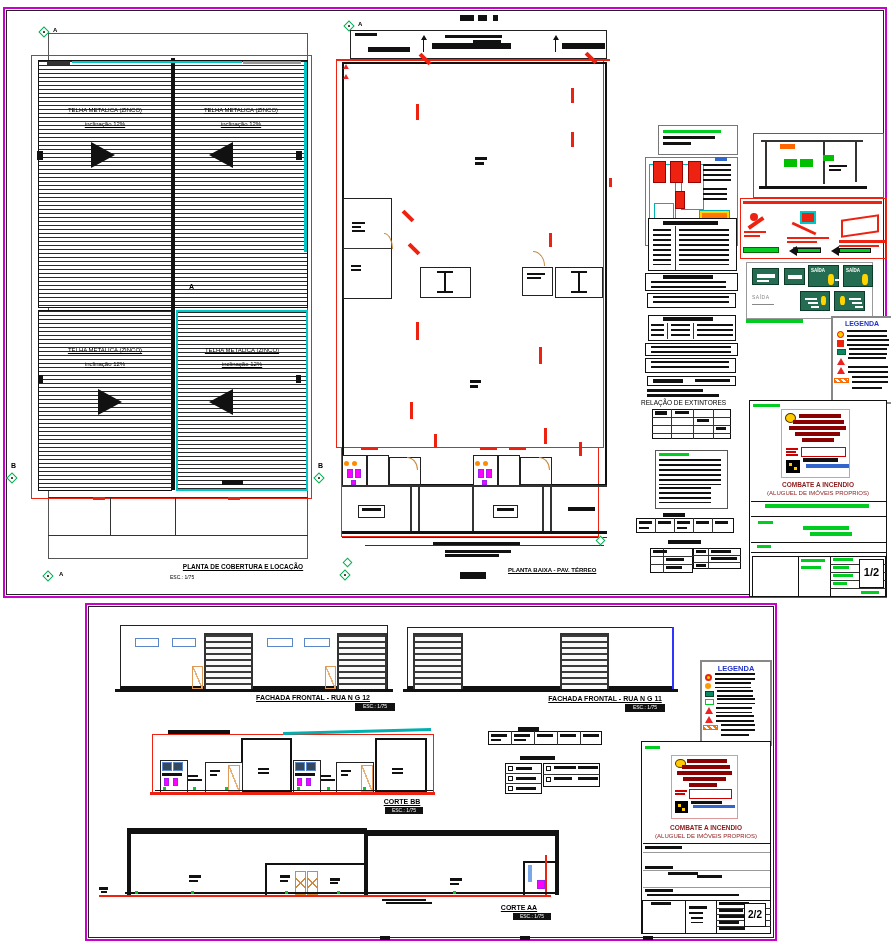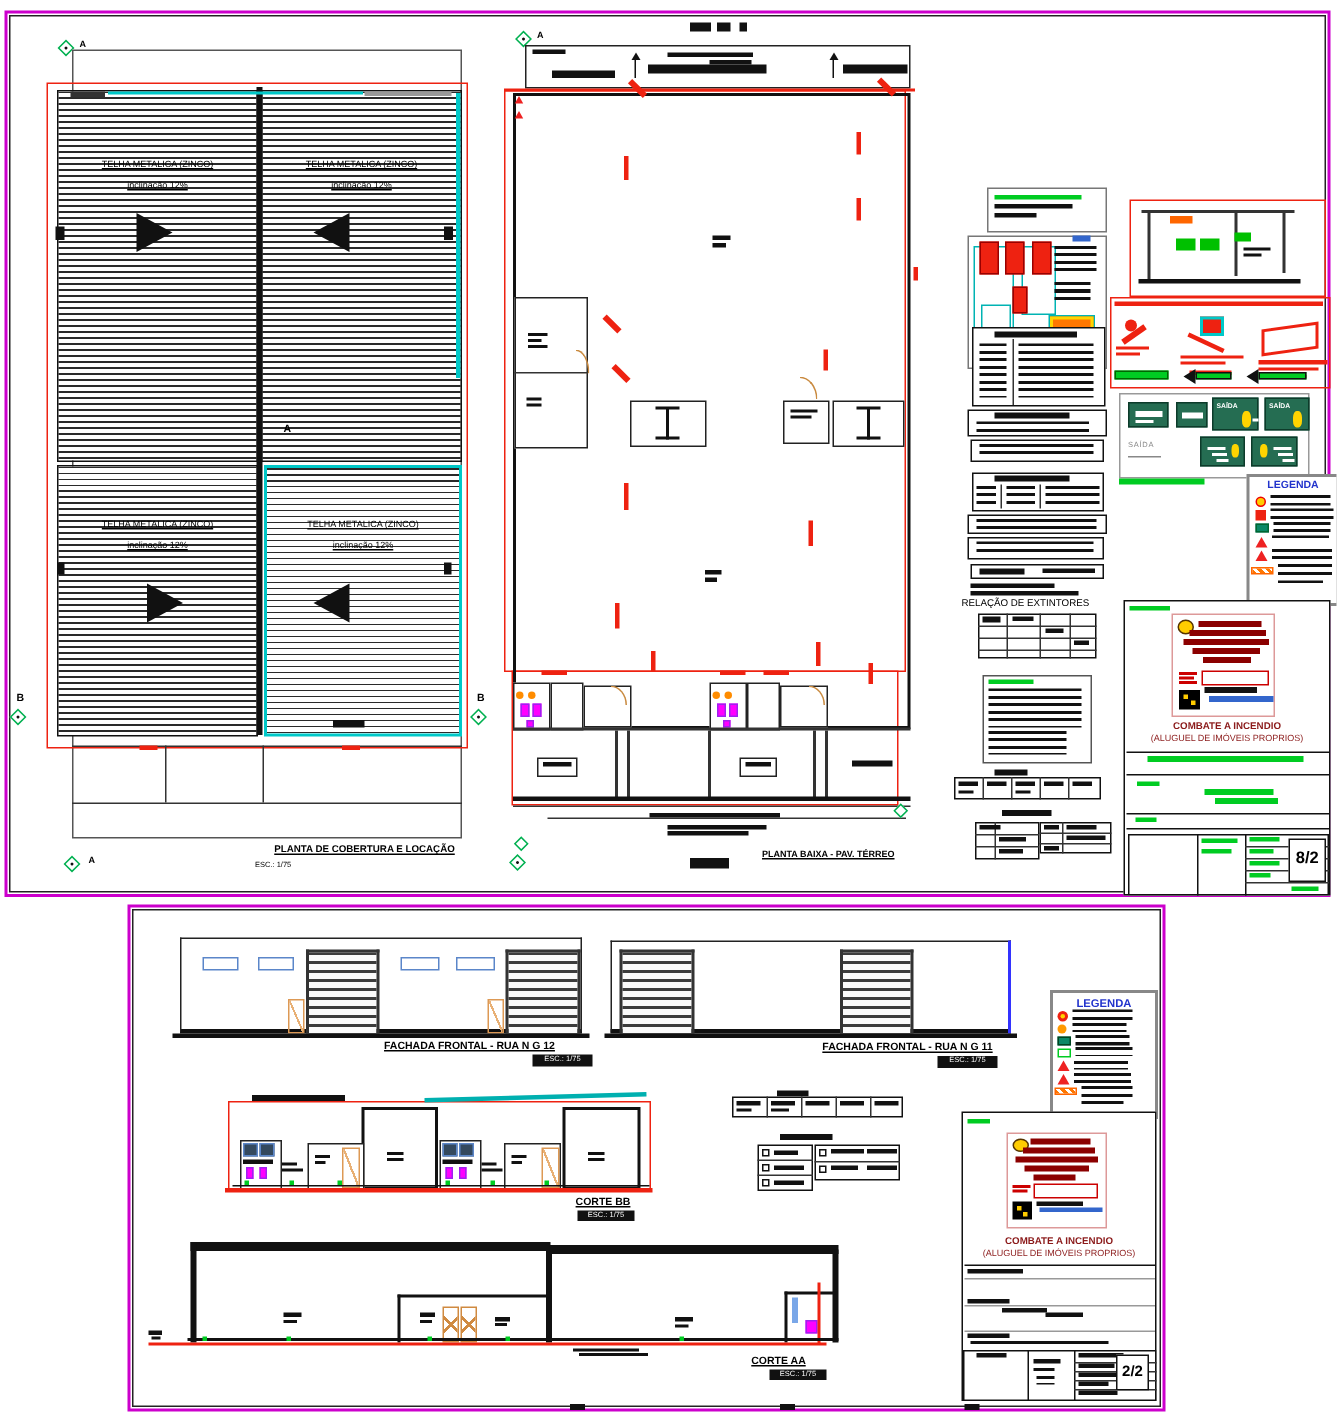--- a/index.html
+++ b/index.html
@@ -421,21 +421,21 @@
   <div class="ln" style="left:827px;top:565px;width:56px;height:1px"></div>
   <div class="ln" style="left:827px;top:573px;width:56px;height:1px"></div>
   <div class="ln" style="left:827px;top:581px;width:56px;height:1px"></div>
   <div class="g" style="left:798px;top:552px;width:24px;height:3px"></div>
   <div class="g" style="left:798px;top:559px;width:20px;height:3px"></div>
   <div class="g" style="left:830px;top:551px;width:20px;height:3px"></div>
   <div class="g" style="left:830px;top:559px;width:16px;height:3px"></div>
   <div class="g" style="left:830px;top:567px;width:20px;height:3px"></div>
   <div class="g" style="left:830px;top:575px;width:14px;height:3px"></div>
   <div class="p" style="left:856px;top:552px;width:25px;height:29px;border:1px solid #111;background:#fff"></div>
-  <div class="t bd c" style="left:856px;top:559px;width:25px;font-size:11px">8/2</div>
+  <div class="t bd c" style="left:856px;top:559px;width:25px;font-size:11px">1/2</div>
   <div class="g" style="left:858px;top:584px;width:18px;height:3px"></div>
 </section>
 
 <section id="sheet2">
   <div class="frame" style="inset:0;border:2px solid #cc00cc"></div>
   <div class="frame" style="inset:3px;border:1px solid #222"></div>
 
   <div class="box" style="left:35px;top:22px;width:268px;height:64px;border-bottom:3px solid #111"></div>
   <div class="win" style="left:50px;top:35px;width:24px;height:9px"></div>
   <div class="win" style="left:87px;top:35px;width:24px;height:9px"></div>

